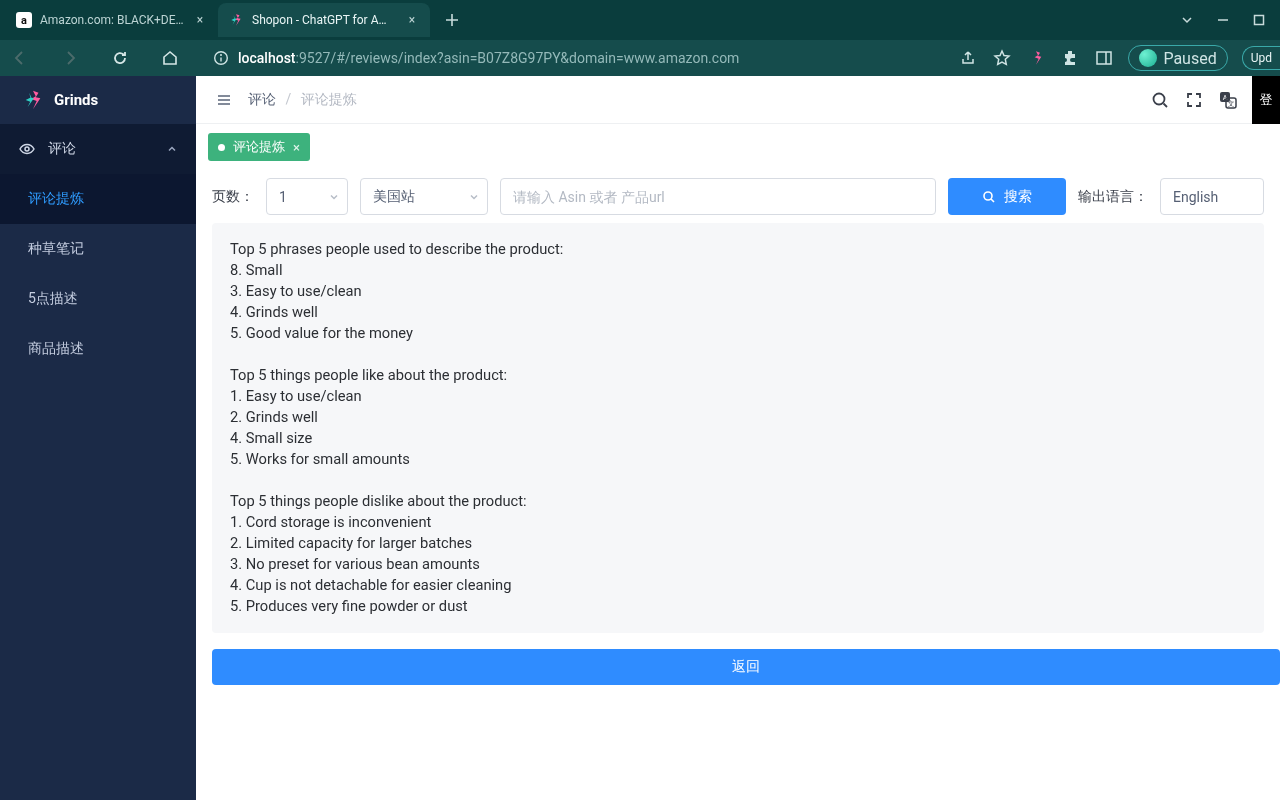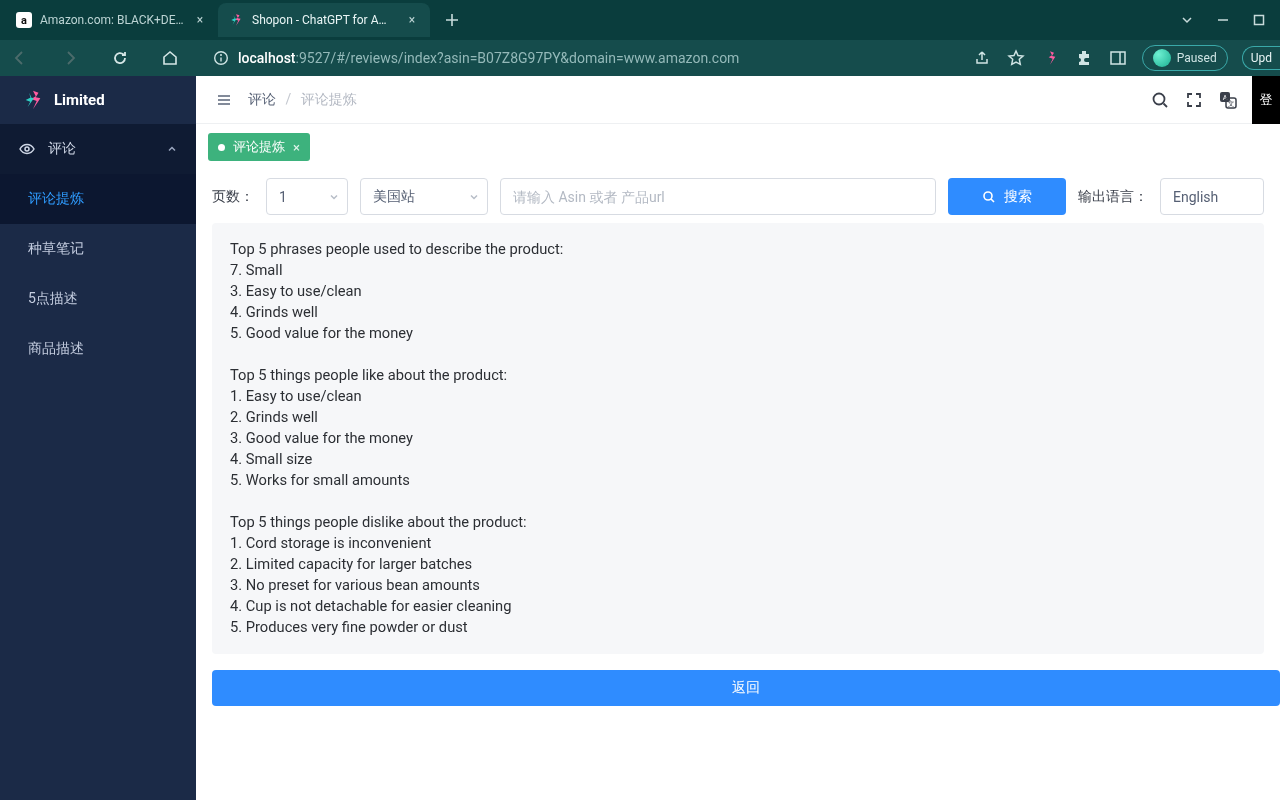--- a/index.html
+++ b/index.html
@@ -21,21 +21,21 @@
 
 .addr-bar { height: 36px; background: #154c4c; display: flex; align-items: center; padding: 0 8px; gap: 26px; }
 .nav-btn { width: 24px; height: 24px; display: flex; align-items: center; justify-content: center; color: #9fc2c2; cursor: pointer; }
 .nav-btn.disabled { color: #4c6b6b; }
 .url-box { flex: 1; display: flex; align-items: center; gap: 8px; color: #cfe4e4; font-size: 14px; padding-left: 4px; }
 .url-box .info-icon { width: 18px; height: 18px; display:inline-flex; align-items:center; justify-content:center; color:#cfe4e4; }
 .url-box .host { color: #fff; font-weight: 500; }
 .url-box .rest { color: #94b9b9; }
 .addr-right { display: flex; align-items: center; gap: 14px; color: #cfe4e4; }
 .addr-right .icon { width: 20px; height: 20px; display:inline-flex; align-items:center; justify-content:center; cursor:pointer; }
-.paused-pill { border: 1.5px solid #3aa9a9; border-radius: 14px; height: 26px; padding: 0 10px; display: flex; align-items: center; gap: 6px; color: #cfe4e4; font-size: 12px; }
+.paused-pill { border: 1.5px solid #3aa9a9; border-radius: 14px; height: 26px; padding: 0 10px; display: flex; align-items: center; gap: 6px; color: #cfe4e4; font-size: 16px; }
 .paused-pill .avatar { width: 18px; height: 18px; border-radius: 50%; background: radial-gradient(circle at 30% 30%, #6ef0d2, #1baf92); }
 .update-btn { background: #154c4c; border: 1px solid #3aa9a9; color: #e9f5f5; font-size: 12px; padding: 4px 8px; border-radius: 14px 0 0 14px; border-right: none; margin-right: -8px; }
 
 
 .app { position: absolute; top: 76px; left: 0; right: 0; bottom: 0; display: flex; background: #fff; }
 .sidebar { width: 196px; background: #1b2a47; color: #bfc8d9; display: flex; flex-direction: column; }
 .logo-row { height: 48px; display: flex; align-items: center; gap: 10px; padding-left: 22px; }
 .logo-mark { width: 22px; height: 22px; }
 .logo-text { color: #fff; font-weight: 700; font-size: 15px; }
 .menu-group { height: 50px; display: flex; align-items: center; padding: 0 18px; gap: 12px; color: #cfd7e6; font-size: 14px; cursor: pointer; background:#0f1b33; }
@@ -190,21 +190,21 @@
 
 <div class="app">
   <aside class="sidebar">
     <div class="logo-row">
       <span class="logo-mark">
         <svg viewBox="0 0 24 24">
             <path fill="#ff5ca0" d="M12 2l3 6-5 3 6 2-4 9 8-12-5-1 3-5z"></path>
             <path fill="#2fd1c5" d="M8 4l2 5-6 3 5 2-3 6 7-10-4-1z"></path>
           </svg>
       </span>
-      <span class="logo-text">Limited</span>
+      <span class="logo-text">Grinds</span>
     </div>
     <div class="menu-group">
       <span>
           <svg width="18" height="18" viewBox="0 0 18 18">
             <path fill="none" stroke="#cfd7e6" stroke-width="1.5" d="M2 9s2.5-4.5 7-4.5S16 9 16 9s-2.5 4.5-7 4.5S2 9 2 9z"></path>
             <circle cx="9" cy="9" r="2" fill="none" stroke="#cfd7e6" stroke-width="1.5"></circle>
           </svg>
         </span>
       <span>评论</span>
       <span class="chev">
@@ -303,30 +303,29 @@
       </button>
       <span class="lbl">输出语言：</span>
       <div class="select sel-lang">
         <span>English</span>
       </div>
     </div>
 
     <div class="content-box" id="content-box">
         <div class="block">
           <div>Top 5 phrases people used to describe the product:</div>
-          <div>7. Small</div>
+          <div>8. Small</div>
           <div>3. Easy to use/clean</div>
           <div>4. Grinds well</div>
           <div>5. Good value for the money</div>
         </div>
         <div class="block">
           <div>Top 5 things people like about the product:</div>
           <div>1. Easy to use/clean</div>
           <div>2. Grinds well</div>
-          <div>3. Good value for the money</div>
           <div>4. Small size</div>
           <div>5. Works for small amounts</div>
         </div>
         <div class="block">
           <div>Top 5 things people dislike about the product:</div>
           <div>1. Cord storage is inconvenient</div>
           <div>2. Limited capacity for larger batches</div>
           <div>3. No preset for various bean amounts</div>
           <div>4. Cup is not detachable for easier cleaning</div>
           <div>5. Produces very fine powder or dust</div>

